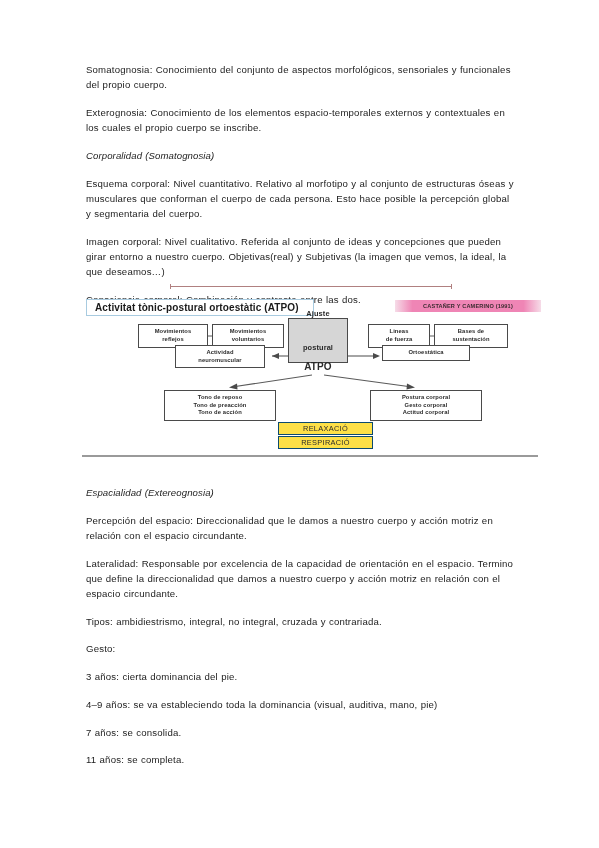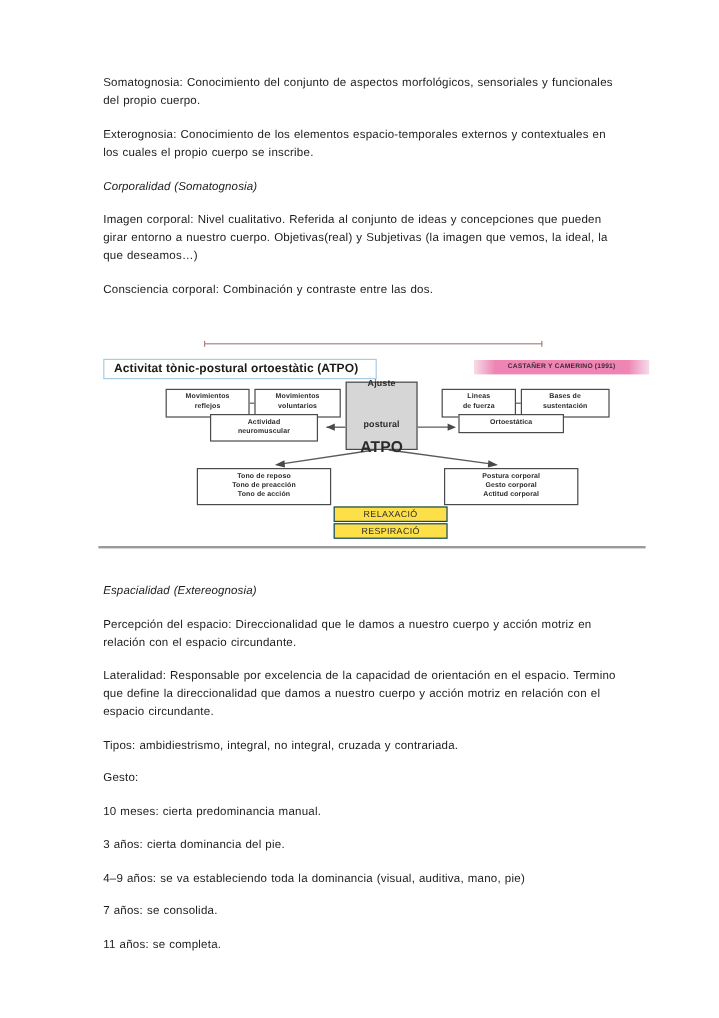--- a/index.html
+++ b/index.html
@@ -138,24 +138,24 @@
 
   .nbox.gray {
     background: #d6d6d6;
   }
 
   
   .b-reflejos      { left: 56px;  top: 38px;  width: 70px; height: 24px; }
   .b-voluntarios   { left: 130px; top: 38px;  width: 72px; height: 24px; }
   .b-neuromuscular { left: 93px;  top: 59px;  width: 90px; height: 23px; }
 
-  .b-atpo          { left: 206px; top: 32px;  width: 60px; height: 57px; }
+  .b-atpo          { left: 206px; top: 32px;  width: 60px; height: 45px; }
   .b-atpo .l1 { font-size: 7.4px; line-height: 10px; }
   .b-atpo .l2 { font-size: 7.4px; line-height: 10px; margin-bottom: 9px; margin-top: 24px; }
-  .b-atpo .l3 { font-size: 13px; line-height: 10px; }
+  .b-atpo .l3 { font-size: 10px; line-height: 10px; }
 
   .b-lineas        { left: 286px; top: 38px;  width: 62px; height: 24px; }
   .b-bases         { left: 352px; top: 38px;  width: 74px; height: 24px; }
   .b-ortoestatica  { left: 300px; top: 59px;  width: 88px; height: 16px; }
 
   .b-tono          { left: 82px;  top: 104px; width: 112px; height: 31px; }
   .b-postura       { left: 288px; top: 104px; width: 112px; height: 31px; }
 
   .pinkbox {
     position: absolute;
@@ -179,20 +179,21 @@
 </style>
 </head>
 <body>
 
 <div class="page">
 
   <div class="content" style="top:62px;">
     <p class="para">Somatognosia: Conocimiento del conjunto de aspectos morfológicos, sensoriales y funcionales del propio cuerpo.</p>
     <p class="para">Exterognosia: Conocimiento de los elementos espacio-temporales externos y contextuales en los cuales el propio cuerpo se inscribe.</p>
     <p class="para italic">Corporalidad (Somatognosia)</p>
+    <p class="para">Esquema corporal: Nivel cuantitativo. Relativo al morfotipo y al conjunto de estructuras óseas y musculares que conforman el cuerpo de cada persona. Esto hace posible la percepción global y segmentaria del cuerpo.</p>
     <p class="para">Imagen corporal: Nivel cualitativo. Referida al conjunto de ideas y concepciones que pueden girar entorno a nuestro cuerpo. Objetivas(real) y Subjetivas (la imagen que vemos, la ideal, la que deseamos…)</p>
     <p class="para">Consciencia corporal: Combinación y contraste entre las dos.</p>
   </div>
 
   <div class="figure">
 
     <div class="fig-topline"></div>
     <div class="fig-bottomline"></div>
 
     <div class="fig-title">Activitat tònic-postural ortoestàtic (ATPO)</div>
@@ -267,20 +268,19 @@
     <div class="pinkbox p-respira">RESPIRACIÓ</div>
 
   </div>
 
   <div class="content" style="top:485px;">
     <p class="para italic">Espacialidad (Extereognosia)</p>
     <p class="para">Percepción del espacio: Direccionalidad que le damos a nuestro cuerpo y acción motriz en relación con el espacio circundante.</p>
     <p class="para">Lateralidad: Responsable por excelencia de la capacidad de orientación en el espacio. Termino que define la direccionalidad que damos a nuestro cuerpo y acción motriz en relación con el espacio circundante.</p>
     <p class="para">Tipos: ambidiestrismo, integral, no integral, cruzada y contrariada.</p>
     <p class="para">Gesto:</p>
-    <p class="para">10 meses: cierta predominancia manual.</p>
     <p class="para">3 años: cierta dominancia del pie.</p>
     <p class="para">4–9 años: se va estableciendo toda la dominancia (visual, auditiva, mano, pie)</p>
     <p class="para">7 años: se consolida.</p>
     <p class="para">11 años: se completa.</p>
   </div>
 
 </div>
 
 </body></html>

